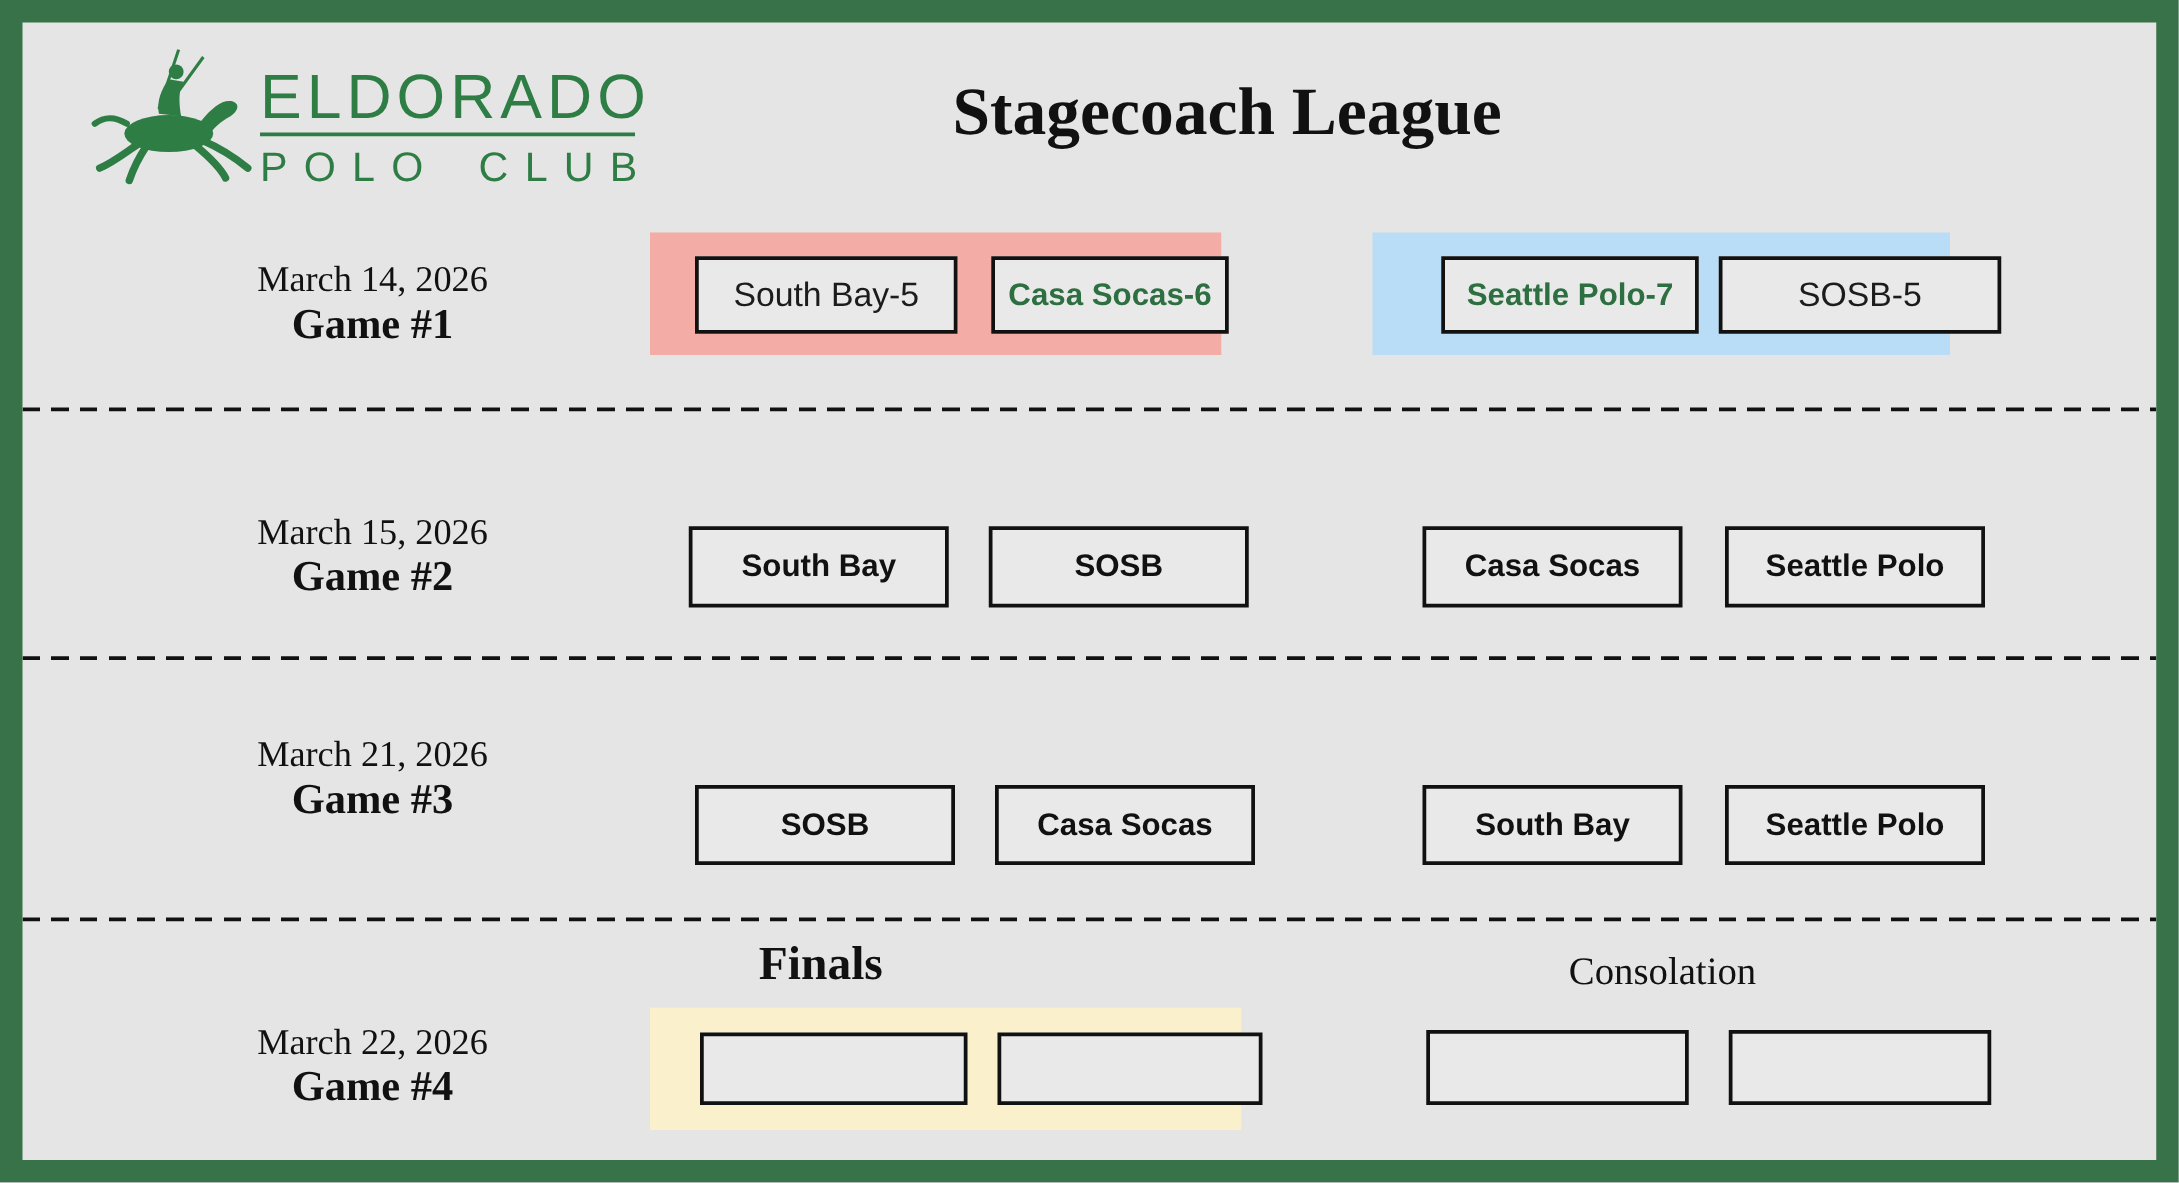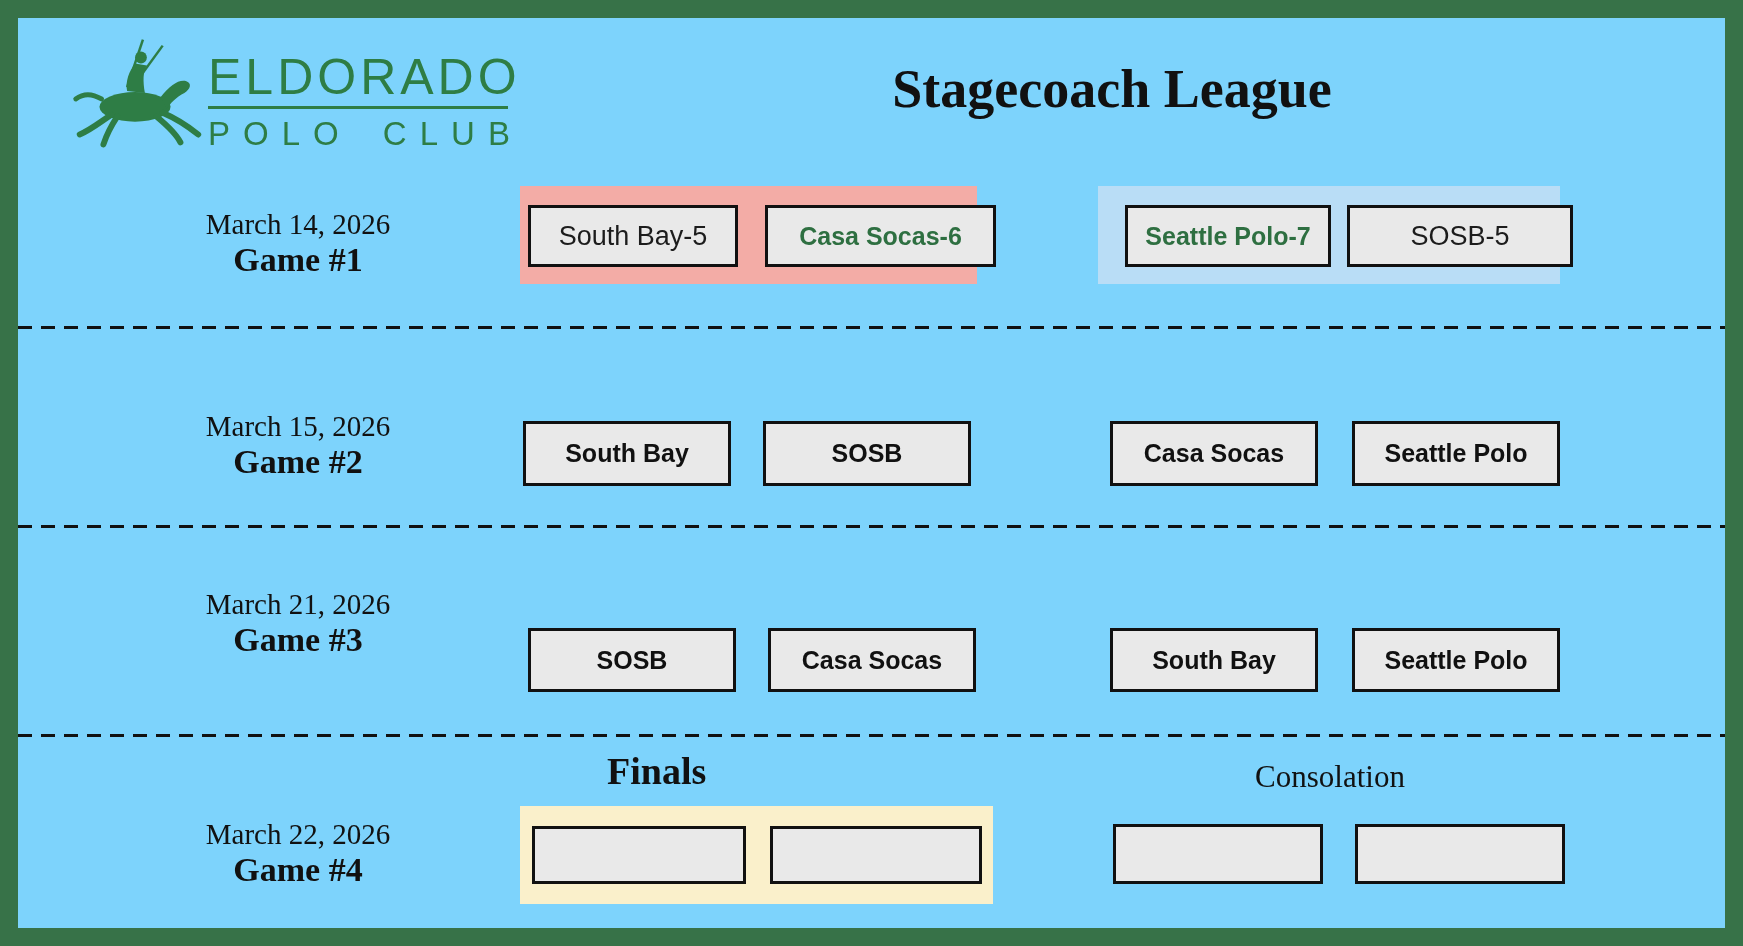--- a/index.html
+++ b/index.html
@@ -1,20 +1,20 @@
 <!DOCTYPE html>
 <html><head>
 <meta charset="utf-8">
 <style>
   html,body {margin:0; padding:0; background:#cfcfcf;}
   .poster {
     position:relative;
     width:1743px; height:946px;
     box-sizing:border-box;
-    background:#7dd3fc;
+    background:#e5e5e5;
     border:18px solid #377248;
     overflow:hidden;
     font-family:"Liberation Serif", serif;
     color:#111;
   }
   
   .brand-logo-svg {position:absolute; left:40px; top:16px; width:158px; height:122px;}
   .brand-text {position:absolute; left:190px; top:34px; width:300px; text-align:left;}
   .brand-name {
     font-family:"Liberation Sans", sans-serif;
@@ -22,21 +22,21 @@
     color:#2e7d45; white-space:nowrap; line-height:1.0;
   }
   .brand-rule {height:3px; background:#2e7d45; width:300px; margin-top:4px;}
   .brand-sub {
     font-family:"Liberation Sans", sans-serif;
     font-size:33px; font-weight:500; letter-spacing:13px; word-spacing:9px;
     color:#2e7d45; margin-top:6px; white-space:nowrap;
   }
   .page-title {
     position:absolute; left:744px; top:40px; width:700px;
-    text-align:center; font-size:54px; font-weight:700;
+    text-align:left; font-size:54px; font-weight:700;
     font-family:"Liberation Serif", serif;
   }
   
   .game-info {position:absolute; left:50px; width:460px; text-align:center;margin-top:26px;}
   .game-date {font-size:29px; line-height:1.15; font-family:"Liberation Serif", serif;}
   .game-label {font-size:34px; font-weight:700; line-height:1.1; font-family:"Liberation Serif", serif;}
   
   .divider {
     position:absolute; left:0; width:1707px; height:3px;
     background:repeating-linear-gradient(90deg,#111 0 14px,transparent 14px 23px);
@@ -44,20 +44,21 @@
   
   .hl {position:absolute;}
   .hl.pink  {background:#f3aca6;}
   .hl.blue  {background:#b9ddf6;}
   .hl.yellow{background:#faf0cb;}
   .box {
     position:absolute; box-sizing:border-box;
     background:#e9e9e9; border:3px solid #111;
     display:flex; align-items:center; justify-content:center;
     font-family:"Liberation Sans", sans-serif;
+    margin-left:28px;
   }
   .box.plain     {font-size:27px; font-weight:400; color:#1c1c1c;}
   .box.bold      {font-size:25px; font-weight:700; color:#111;}
   .box.greenbold {font-size:25px; font-weight:700; color:#2e6f41;}
   
   .finals-label {
     position:absolute; left:589px; top:731px; width:300px; text-align:left;
     font-size:38px; font-weight:700; font-family:"Liberation Serif", serif;
   }
   .consolation-label {
@@ -92,21 +93,21 @@
   </div>
   <div class="page-title">Stagecoach League</div>
 
   <div class="game-info" style="top:164px;">
     <div class="game-date">March 14, 2026</div>
     <div class="game-label">Game #1</div>
   </div>
   <div class="hl pink" style="left:502px; top:168px; width:457px; height:98px;"></div>
   <div class="hl blue" style="left:1080px; top:168px; width:462px; height:98px;"></div>
   <div class="box plain" style="left:510px; top:187px; width:210px; height:62px;">South Bay-5</div>
-  <div class="box greenbold" style="left:747px; top:187px; width:231px; height:62px;">Casa Socas-6</div>
+  <div class="box greenbold" style="left:747px; top:187px; width:190px; height:62px;">Casa Socas-6</div>
   <div class="box greenbold" style="left:1107px; top:187px; width:206px; height:62px;">Seattle Polo-7</div>
   <div class="box plain" style="left:1329px; top:187px; width:226px; height:62px;">SOSB-5</div>
 
   <div class="divider" style="top:308px;"></div>
 
   <div class="game-info" style="top:366px;">
     <div class="game-date">March 15, 2026</div>
     <div class="game-label">Game #2</div>
   </div>
   <div class="box bold" style="left:505px; top:403px; width:208px; height:65px;">South Bay</div>

